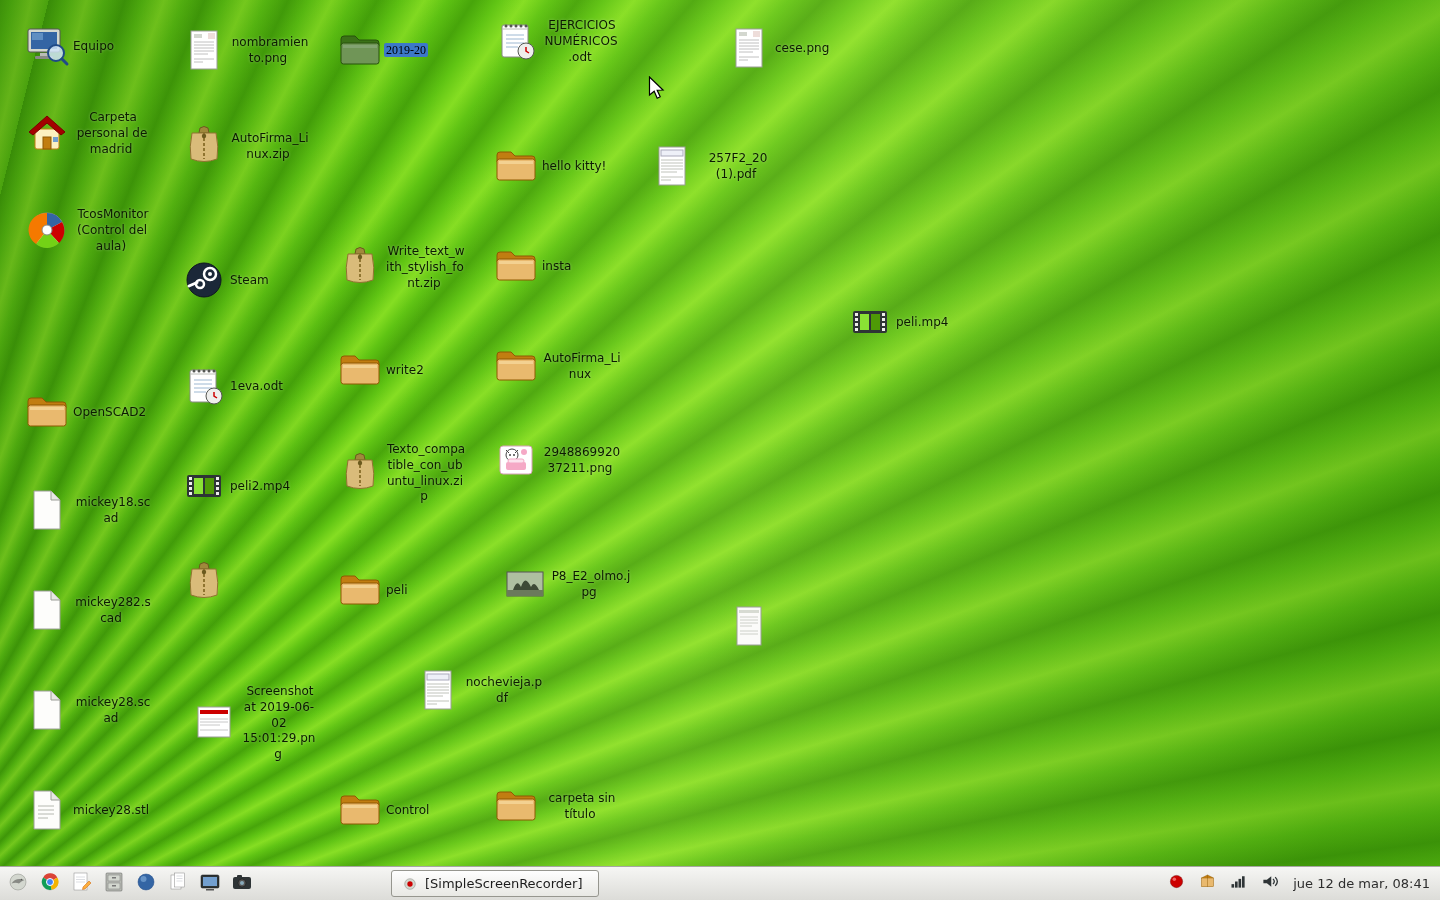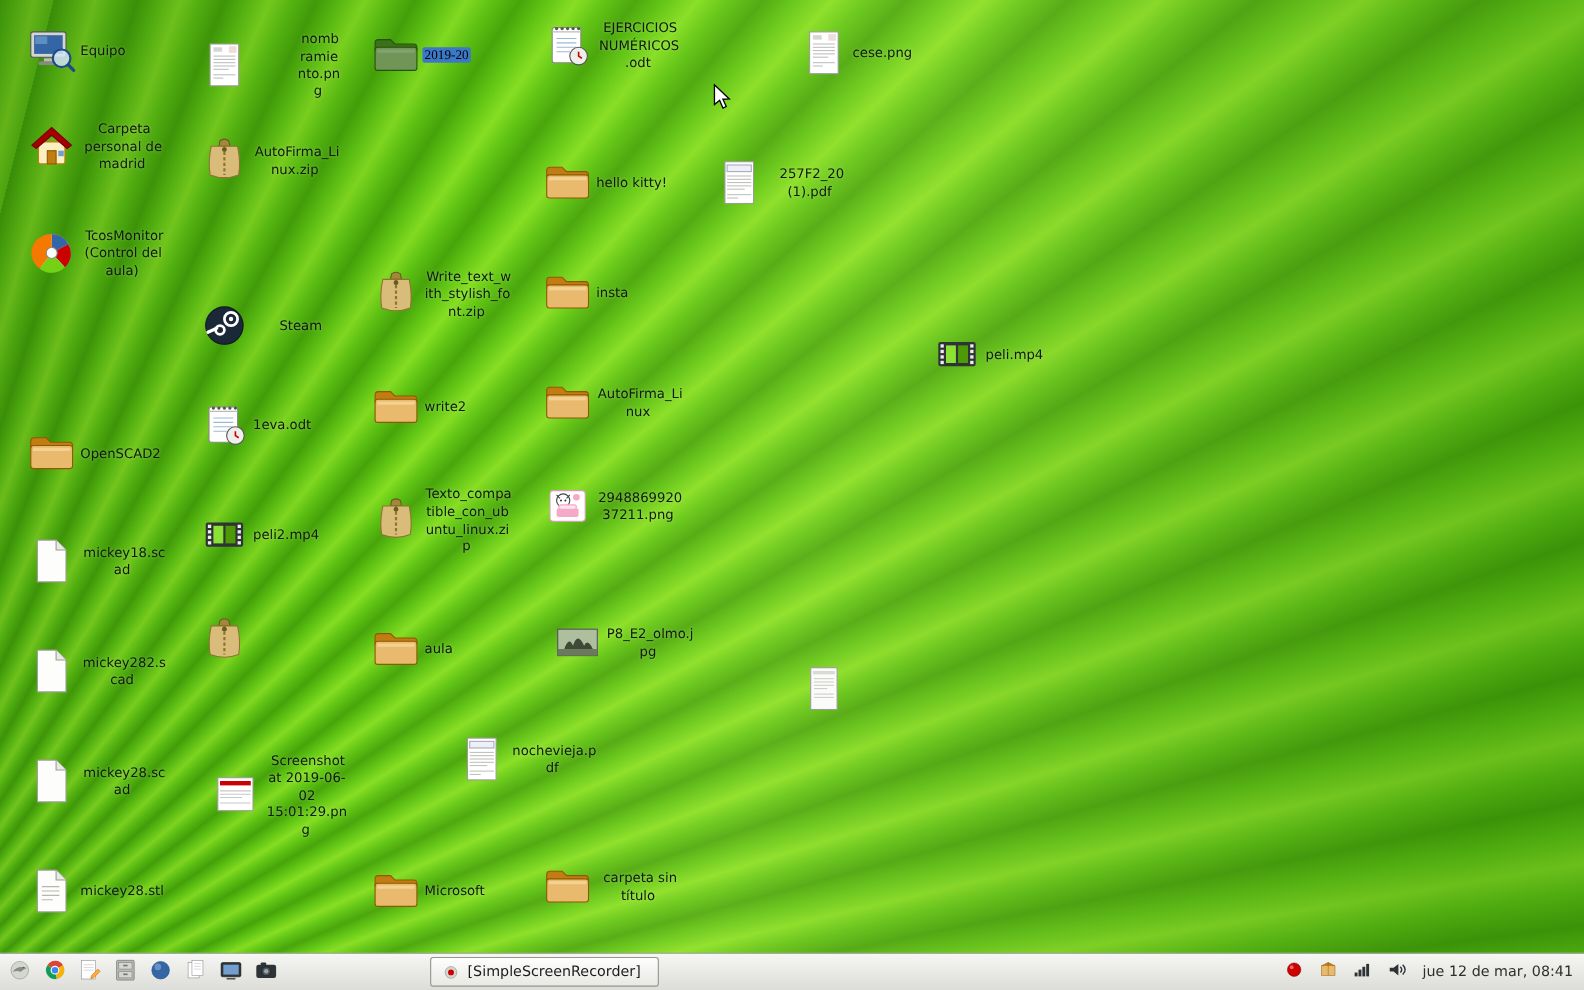--- a/index.html
+++ b/index.html
@@ -129,21 +129,21 @@
             <g stroke="#b5b8b0">
               <path d="M15 20 h16"></path>
               <path d="M15 24 h16"></path>
               <path d="M15 28 h16"></path>
               <path d="M15 32 h10"></path>
             </g>
           </svg>
         </div>
         <div class="icon-label"><span>mickey28.stl</span></div>
       </div>
-      <div class="desktop-icon" style="left: 180px; top: 26px; gap: 42px;">
+      <div class="desktop-icon" style="left: 180px; top: 26px;">
         <div class="icon-art">
           <svg viewBox="0 0 48 48">
             <rect x="11" y="5" width="26" height="38" fill="#ffffff" stroke="#9b9e97"></rect>
             <rect x="14" y="8" width="8" height="4" fill="#d3d7cf"></rect>
             <rect x="28" y="7" width="7" height="6" fill="#eeddda"></rect>
             <g stroke="#b0b0b0" stroke-width="0.8">
               <path d="M14 16 h20"></path>
               <path d="M14 19 h20"></path>
               <path d="M14 22 h20"></path>
               <path d="M14 25 h20"></path>
@@ -159,21 +159,21 @@
         <div class="icon-art">
           <svg viewBox="0 0 48 48">
             <path d="M20 6 q4-3 8 0 l1 5 h-10z" fill="#a0893c" stroke="#6b5a1e"></path>
             <path d="M12 11 h24 q3 14 1 26 q-13 5-26 0 q-2-12 1-26z" fill="#d9bb7a" stroke="#8f7430"></path>
             <path d="M24 11 v26" stroke="#8f7430" stroke-width="2" stroke-dasharray="3 2"></path>
             <circle cx="24" cy="14" r="2.2" fill="#6b5a1e"></circle>
           </svg>
         </div>
         <div class="icon-label"><span>AutoFirma_Linux.zip</span></div>
       </div>
-      <div class="desktop-icon" style="left: 180px; top: 272px; gap: 24px;">
+      <div class="desktop-icon" style="left: 180px; top: 256px;">
         <div class="icon-art">
           <svg viewBox="0 0 48 48">
             <circle cx="24" cy="24" r="17" fill="#1b2838" stroke="#0e1620"></circle>
             <circle cx="30" cy="18" r="6" fill="none" stroke="#ffffff" stroke-width="2.5"></circle>
             <circle cx="30" cy="18" r="2" fill="#ffffff"></circle>
             <path d="M9 30 l8-3.5" stroke="#ffffff" stroke-width="3" stroke-linecap="round"></path>
             <circle cx="20" cy="28" r="4" fill="none" stroke="#ffffff" stroke-width="2.5"></circle>
           </svg>
         </div>
         <div class="icon-label"><span>Steam</span></div>
@@ -290,21 +290,21 @@
         <div class="icon-label"><span>Texto_compatible_con_ubuntu_linux.zip</span></div>
       </div>
       <div class="desktop-icon" style="left: 336px; top: 566px;">
         <div class="icon-art">
           <svg viewBox="0 0 48 48">
             <path d="M5 13 q0-3 3-3 h11 l4 4 h17 q3 0 3 3 v3 H5z" fill="#c17d11" stroke="#8f5902"></path>
             <rect x="5" y="17" width="38" height="21" rx="2.5" fill="#e9b96e" stroke="#8f5902"></rect>
             <rect x="7" y="19" width="34" height="3" fill="#f5d79a" opacity=".8"></rect>
           </svg>
         </div>
-        <div class="icon-label"><span>aula</span></div>
+        <div class="icon-label"><span>peli</span></div>
       </div>
       <div class="desktop-icon" style="left: 414px; top: 666px;">
         <div class="icon-art">
           <svg viewBox="0 0 48 48">
             <rect x="11" y="5" width="26" height="38" fill="#ffffff" stroke="#9b9e97"></rect>
             <rect x="13" y="8" width="22" height="6" fill="#eef0f8" stroke="#aab"></rect>
             <g stroke="#b0b4aa" stroke-width="0.8">
               <path d="M13 18 h22"></path>
               <path d="M13 21 h22"></path>
               <path d="M13 24 h22"></path>
@@ -318,21 +318,21 @@
         <div class="icon-label"><span>nochevieja.pdf</span></div>
       </div>
       <div class="desktop-icon" style="left: 336px; top: 786px;">
         <div class="icon-art">
           <svg viewBox="0 0 48 48">
             <path d="M5 13 q0-3 3-3 h11 l4 4 h17 q3 0 3 3 v3 H5z" fill="#c17d11" stroke="#8f5902"></path>
             <rect x="5" y="17" width="38" height="21" rx="2.5" fill="#e9b96e" stroke="#8f5902"></rect>
             <rect x="7" y="19" width="34" height="3" fill="#f5d79a" opacity=".8"></rect>
           </svg>
         </div>
-        <div class="icon-label"><span>Microsoft</span></div>
+        <div class="icon-label"><span>Control</span></div>
       </div>
       <div class="desktop-icon" style="left: 492px; top: 16px;">
         <div class="icon-art">
           <svg viewBox="0 0 48 48">
             <rect x="10" y="8" width="26" height="32" rx="2" fill="#ffffff" stroke="#888a85"></rect>
             <path d="M10 12 h26" stroke="#babdb6"></path>
             <g stroke="#9db8d2">
               <path d="M14 18 h18"></path>
               <path d="M14 22 h18"></path>
               <path d="M14 26 h18"></path>

